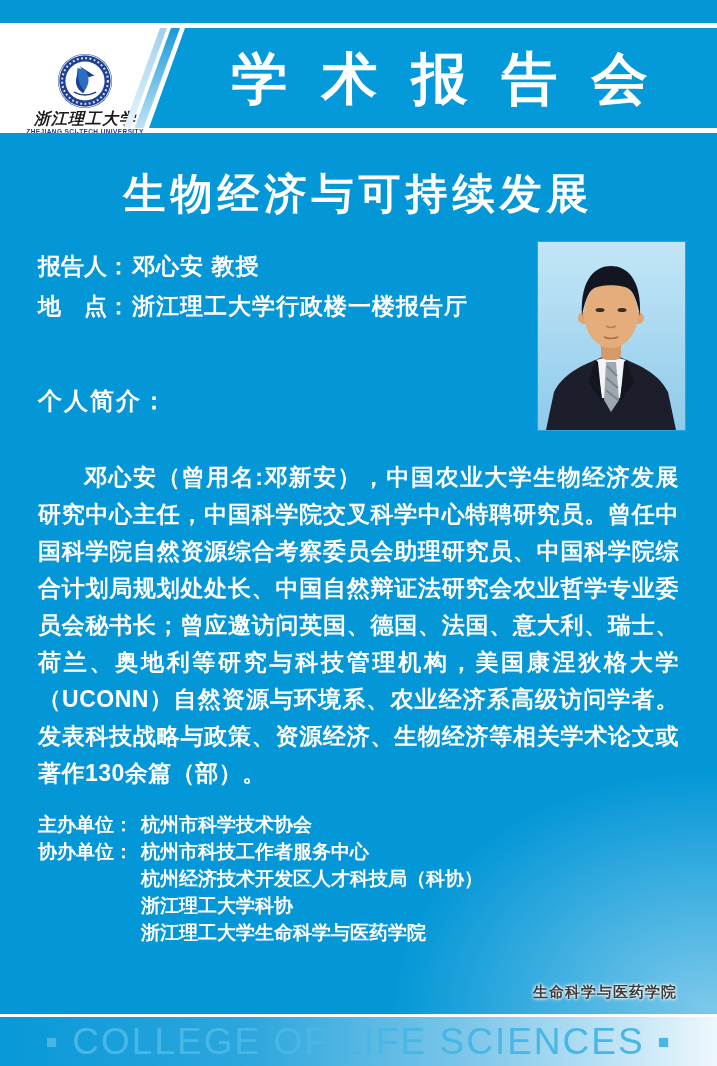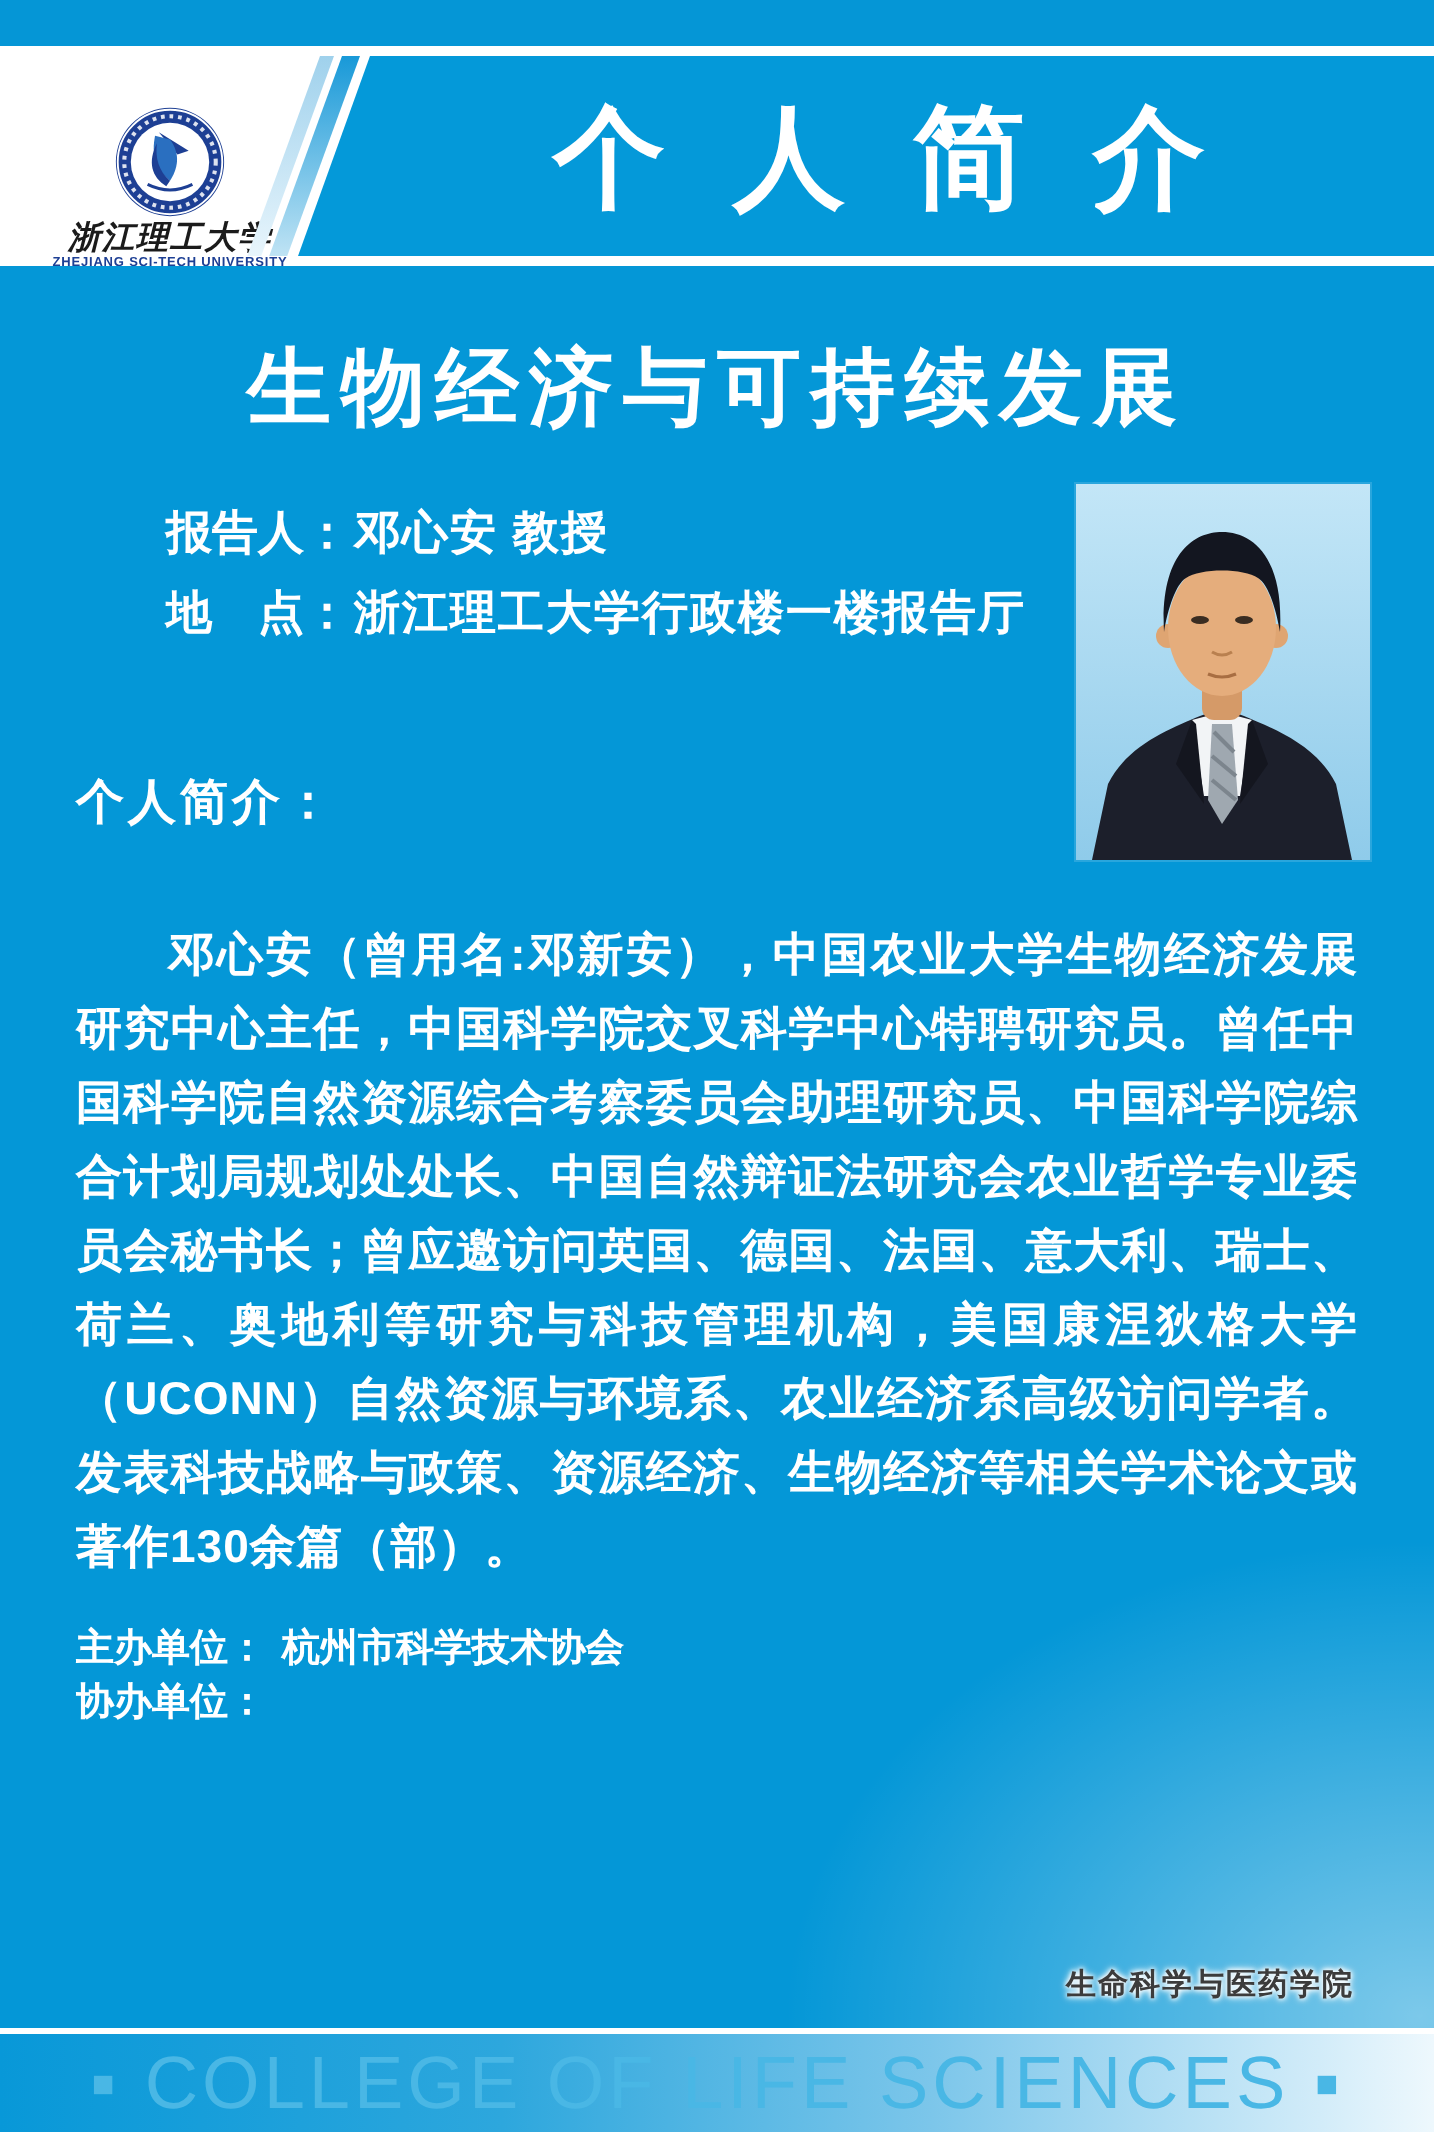--- a/index.html
+++ b/index.html
@@ -41,21 +41,21 @@
     background-color:#0497d7;
     background-image:radial-gradient(ellipse 480px 360px at 99% 93%,
       rgba(255,255,255,.48),rgba(255,255,255,0) 66%);
     color:#fff;
   }
   .lecture-title{
     position:absolute;top:33px;left:0;width:717px;text-align:center;
     font-size:42px;font-weight:bold;letter-spacing:5px;white-space:nowrap;
   }
   .info-list{position:absolute;top:113px;left:38px;font-size:23px;font-weight:bold;}
-  .info-row{height:40px;line-height:40px;white-space:nowrap;margin-left:45px;}
+  .info-row{height:40px;line-height:40px;white-space:nowrap;}
   .info-label{display:inline-block;min-width:94px;}
   .info-value{letter-spacing:1px;}
 
   .speaker-photo{position:absolute;top:109px;left:538px;width:147px;height:188px;
     box-shadow:0 0 0 1px rgba(255,255,255,.15);}
   .speaker-photo svg{display:block;}
 
   .bio-heading{position:absolute;top:252px;left:38px;font-size:24px;font-weight:bold;letter-spacing:2px;}
   .bio-paragraph{
     position:absolute;top:326px;left:38px;width:641px;
@@ -105,21 +105,21 @@
     <div class="univ-en">ZHEJIANG SCI-TECH UNIVERSITY</div>
     <div class="coll-cn">生命科学与医药学院</div>
     <div class="coll-en">COLLEGE OF LIFE SCIENCES AND MEDICINE</div>
   </div>
 
 </div>
 
 <div class="abs stripe stripe-pale"></div>
 <div class="abs stripe stripe-blue"></div>
 <div class="abs title-banner">
-  <span>个人简介</span>
+  <span>学术报告会</span>
 </div>
 
 <div class="abs main-area">
 
   <div class="lecture-title">生物经济与可持续发展</div>
 
   <div class="info-list">
     <div class="info-row">
       <span class="info-label">报告人：</span><span class="info-value">邓心安 教授</span>
     </div>
@@ -170,20 +170,26 @@
 
   <div class="bio-paragraph">邓心安（曾用名:邓新安），中国农业大学生物经济发展研究中心主任，中国科学院交叉科学中心特聘研究员。曾任中国科学院自然资源综合考察委员会助理研究员、中国科学院综合计划局规划处处长、中国自然辩证法研究会农业哲学专业委员会秘书长；曾应邀访问英国、德国、法国、意大利、瑞士、荷兰、奥地利等研究与科技管理机构，美国康涅狄格大学（UCONN）自然资源与环境系、农业经济系高级访问学者。发表科技战略与政策、资源经济、生物经济等相关学术论文或著作130余篇（部）。</div>
 
   <div class="organizers">
     <div class="org-row">
       <span class="org-label">主办单位：</span>
       <span>杭州市科学技术协会</span>
     </div>
     <div class="org-row">
       <span class="org-label">协办单位：</span>
+      <div class="org-items">
+        <div>杭州市科技工作者服务中心</div>
+        <div>杭州经济技术开发区人才科技局（科协）</div>
+        <div>浙江理工大学科协</div>
+        <div>浙江理工大学生命科学与医药学院</div>
+      </div>
     </div>
   </div>
 
   <div class="footer-college-cn">生命科学与医药学院</div>
 </div>
 
 <div class="abs footer-line"></div>
 <div class="abs footer-band">
   <span>▪ COLLEGE OF LIFE SCIENCES ▪</span>
 </div>

